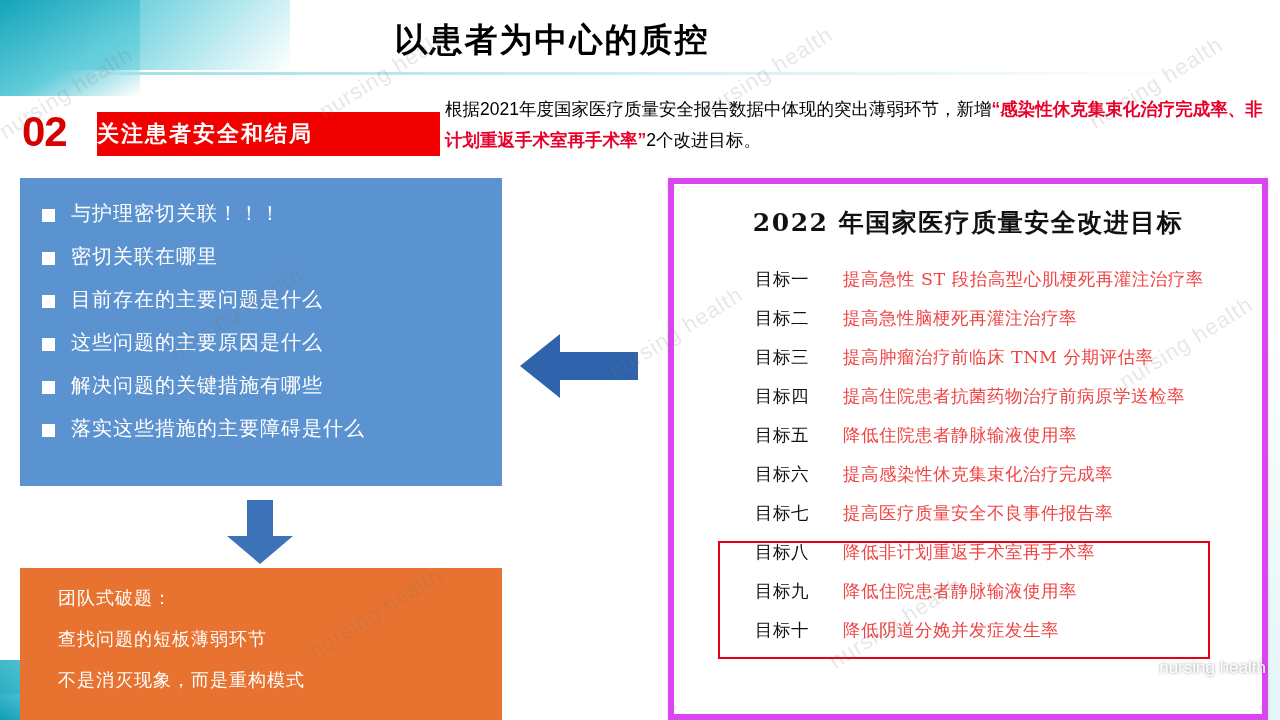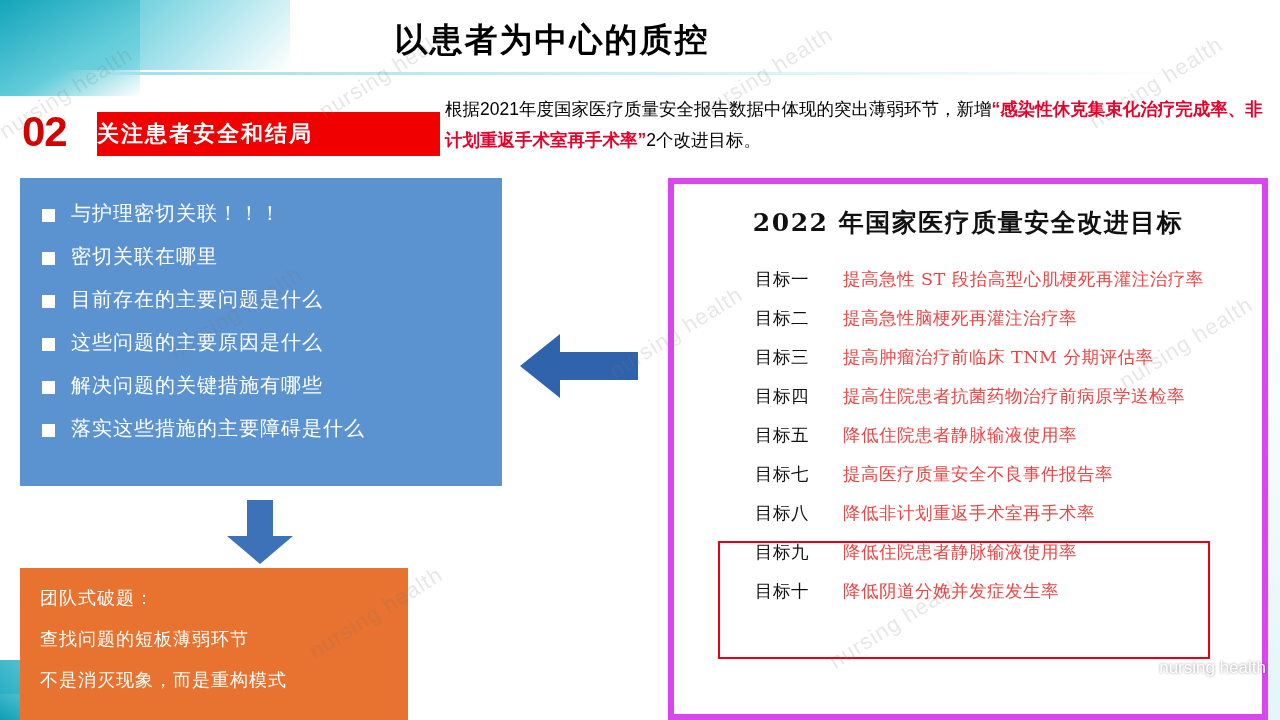--- a/index.html
+++ b/index.html
@@ -138,23 +138,23 @@
   .left-arrow {
     position: absolute;
     left: 520px; top: 330px;
     width: 120px; height: 72px;
   }
 
   
   .orange-box {
     position: absolute;
     left: 20px; top: 568px;
-    width: 388px; height: 152px;
+    width: 482px; height: 152px;
     background: #e8722f;
-    padding: 18px 20px 0 20px;
+    padding: 18px 20px 0 38px;
   }
   .orange-line {
     font-family: "DejaVu Serif", "Liberation Serif", serif;
     font-size: 18px;
     color: #ffffff;
     letter-spacing: 1px;
     margin-bottom: 17px;
   }
 
   
@@ -324,20 +324,24 @@
         <span class="goal-label">目标三</span>
         <span class="goal-text">提高肿瘤治疗前临床 TNM 分期评估率</span>
       </div>
       <div class="goal-row">
         <span class="goal-label">目标四</span>
         <span class="goal-text">提高住院患者抗菌药物治疗前病原学送检率</span>
       </div>
       <div class="goal-row">
         <span class="goal-label">目标五</span>
         <span class="goal-text">降低住院患者静脉输液使用率</span>
+      </div>
+      <div class="goal-row">
+        <span class="goal-label">目标六</span>
+        <span class="goal-text">提高感染性休克集束化治疗完成率</span>
       </div>
       <div class="goal-row">
         <span class="goal-label">目标七</span>
         <span class="goal-text">提高医疗质量安全不良事件报告率</span>
       </div>
       <div class="goal-row">
         <span class="goal-label">目标八</span>
         <span class="goal-text">降低非计划重返手术室再手术率</span>
       </div>
       <div class="goal-row">

